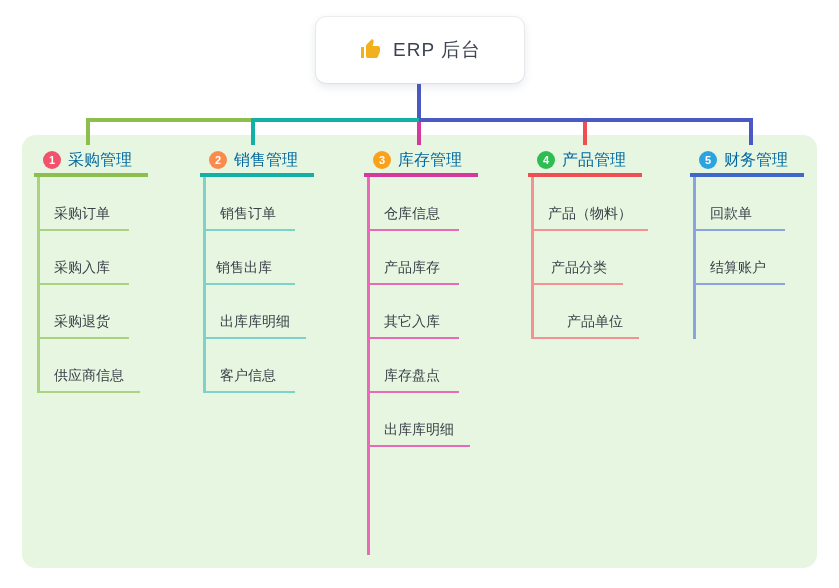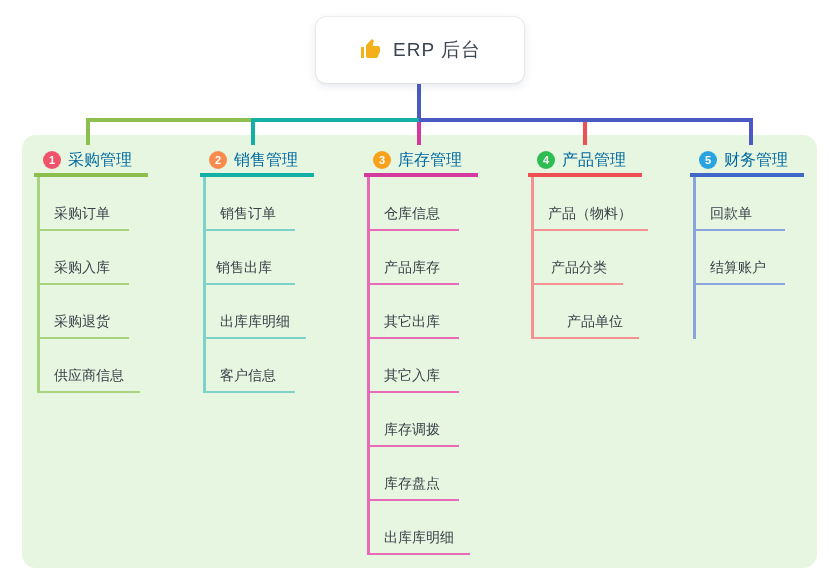--- a/index.html
+++ b/index.html
@@ -120,27 +120,21 @@
     </div>
     <div class="trunk" style="background: rgb(233, 107, 184); height: 378px;"></div>
     <div class="children">
           <div class="child" style="border-bottom-color: rgb(233, 107, 184);">
             <span>仓库信息</span>
           </div>
           <div class="child" style="border-bottom-color: rgb(233, 107, 184);">
             <span>产品库存</span>
           </div>
           <div class="child" style="border-bottom-color: rgb(233, 107, 184);">
-            <span>其它出库</span>
-          </div>
-          <div class="child" style="border-bottom-color: rgb(233, 107, 184);">
             <span>其它入库</span>
-          </div>
-          <div class="child" style="border-bottom-color: rgb(233, 107, 184);">
-            <span>库存调拨</span>
           </div>
           <div class="child" style="border-bottom-color: rgb(233, 107, 184);">
             <span>库存盘点</span>
           </div>
           <div class="child" style="border-bottom-color: rgb(233, 107, 184);">
             <span>出库库明细</span>
           </div>
         </div>
   </div>
 

